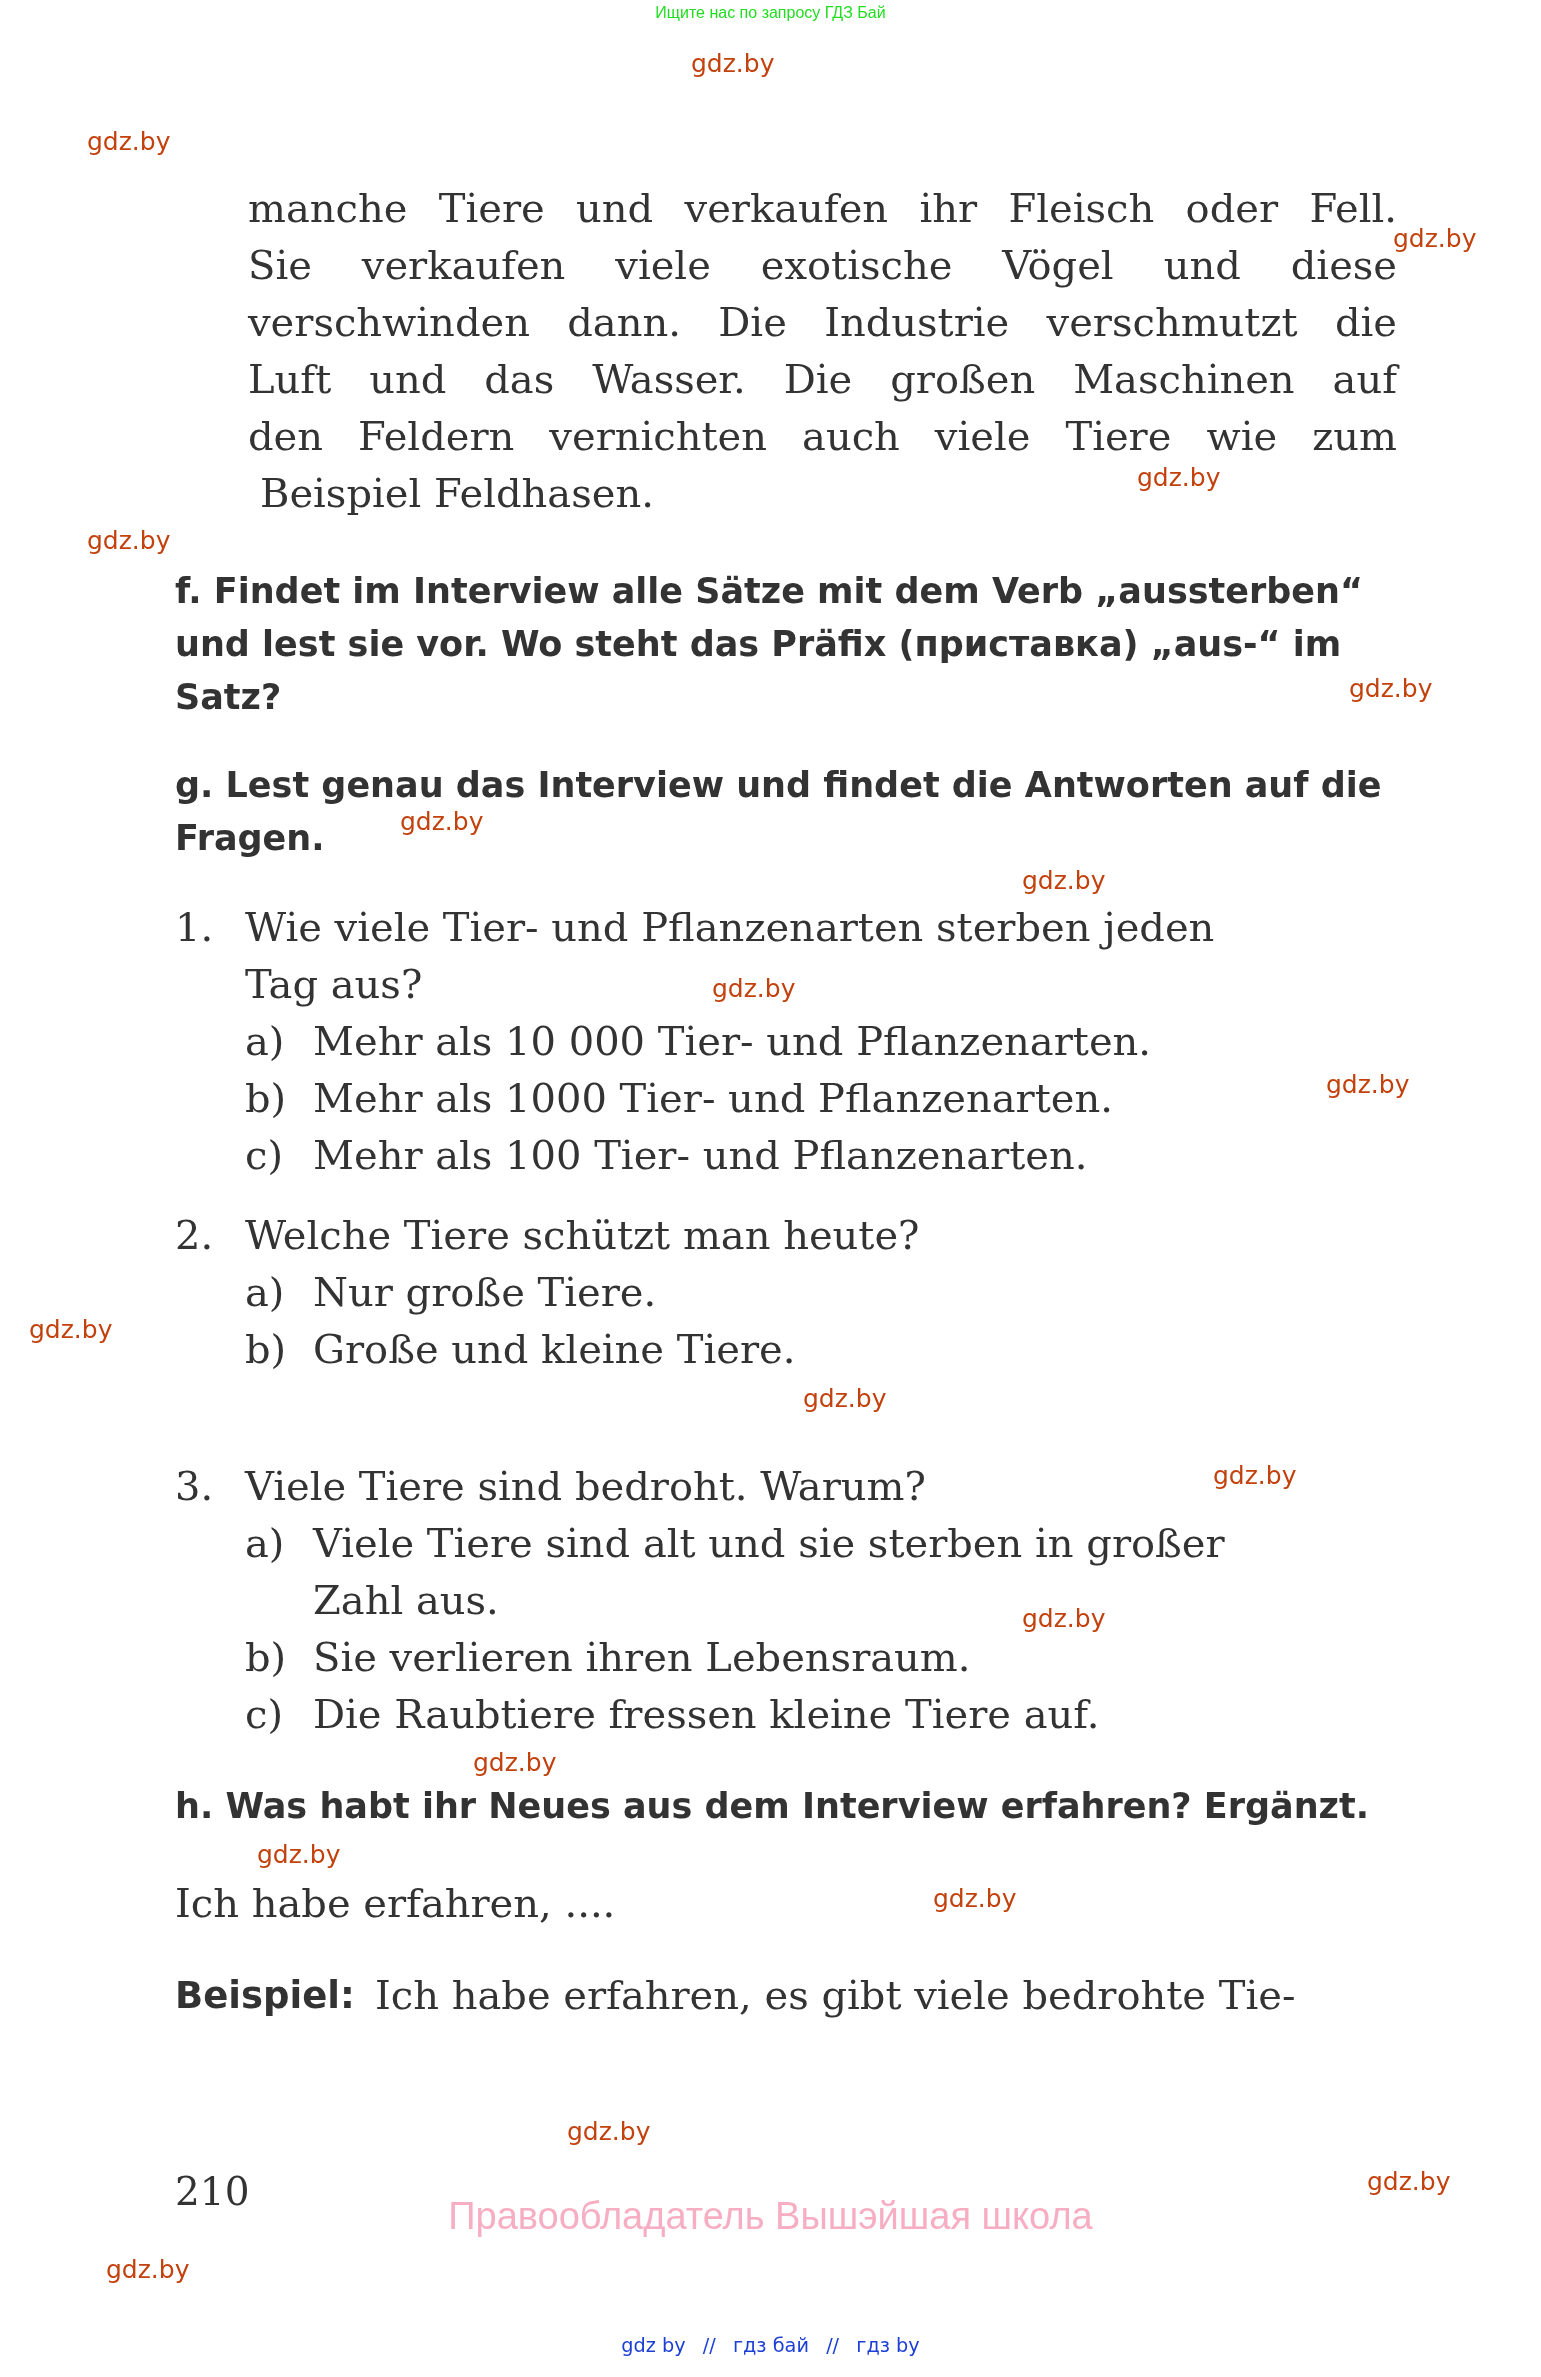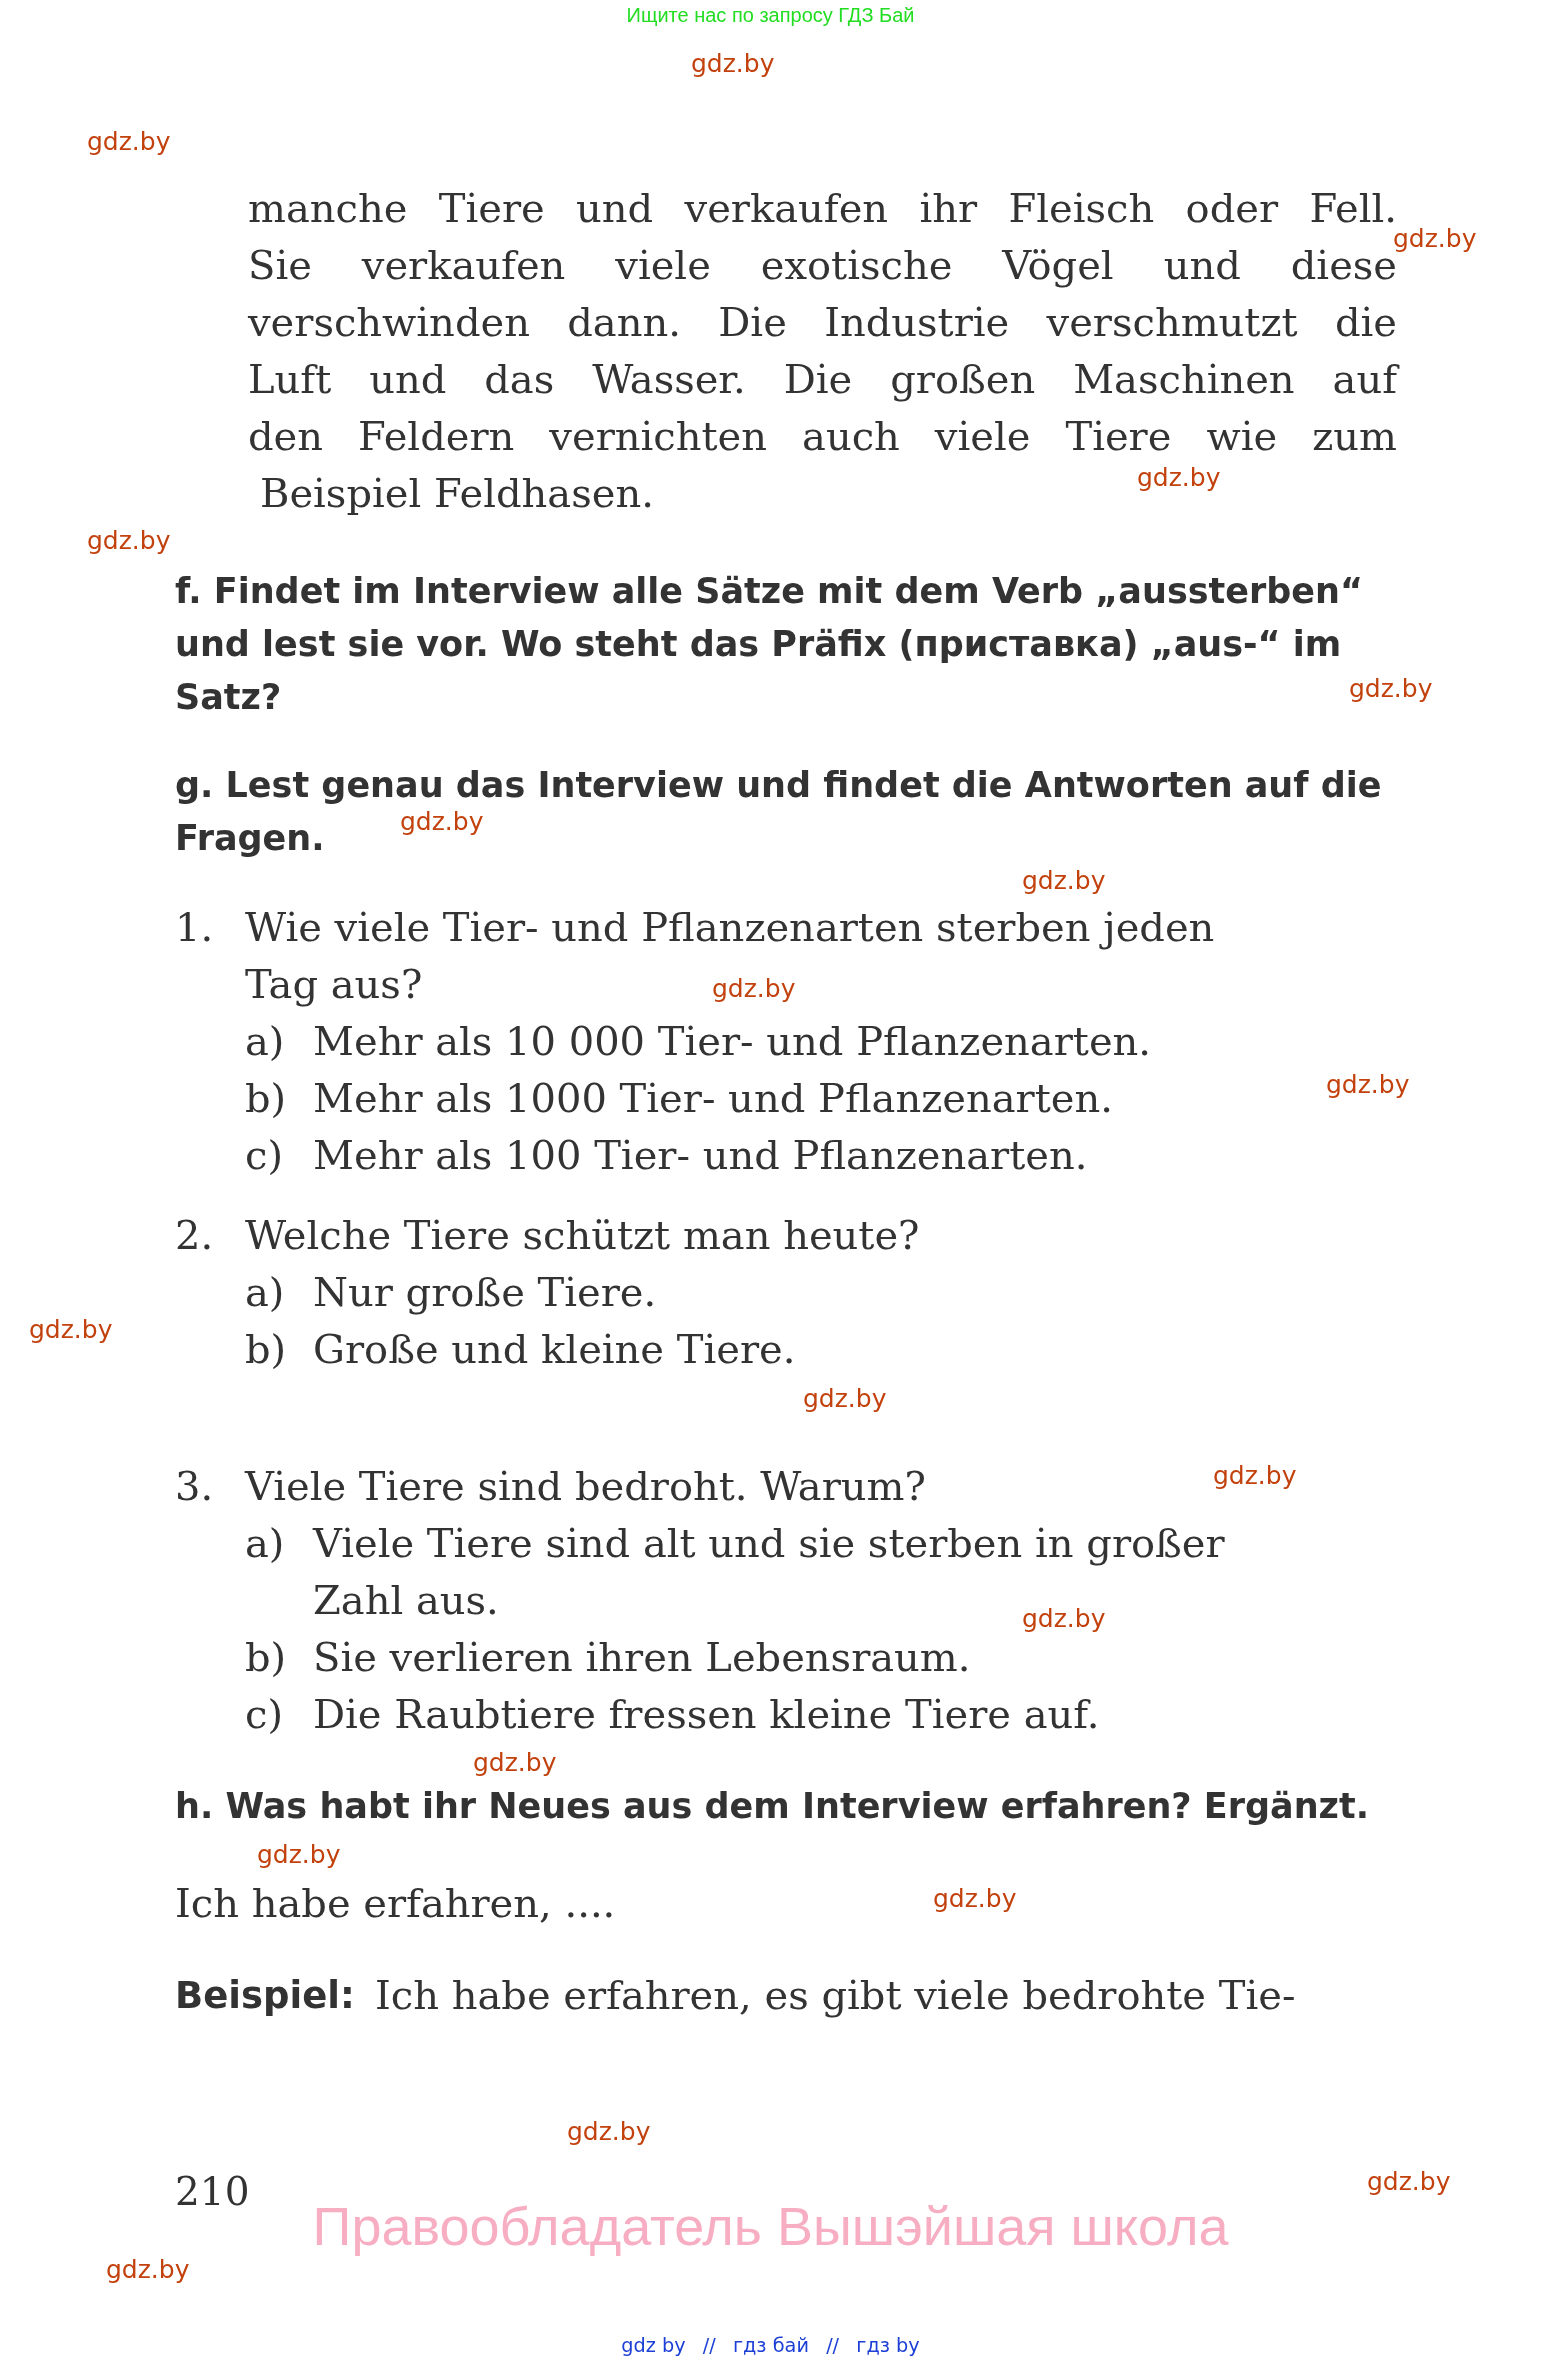--- a/index.html
+++ b/index.html
@@ -8,21 +8,21 @@
     height: 2377px;
     position: relative;
     overflow: hidden;
     color: #333333;
   }
   .top-banner {
     position: absolute;
     top: 3.7px; left: 0; width: 1541px;
     text-align: center;
     font-family: "Liberation Sans", sans-serif;
-    font-size: 20px;
+    font-size: 16px;
     color: #22dd22;
   }
   .wm {
     position: absolute;
     font-family: "DejaVu Sans", sans-serif;
     font-size: 25px;
     color: #c2410c;
     white-space: nowrap;
     line-height: 1;
   }
@@ -94,21 +94,21 @@
   .page-number {
     position: absolute;
     left: 175px; top: 2169px;
     font-size: 39px;
   }
   .rights {
     position: absolute;
     left: 0; width: 1541px; top: 2195px;
     text-align: center;
     font-family: "Liberation Sans", sans-serif;
-    font-size: 54px;
+    font-size: 38px;
     color: #f7aec2;
   }
   .footer-links {
     position: absolute;
     left: 0; width: 1541px; top: 2334px;
     text-align: center;
     font-family: "DejaVu Sans", sans-serif;
     font-size: 19.3px;
     color: #1c3fd6;
   }

